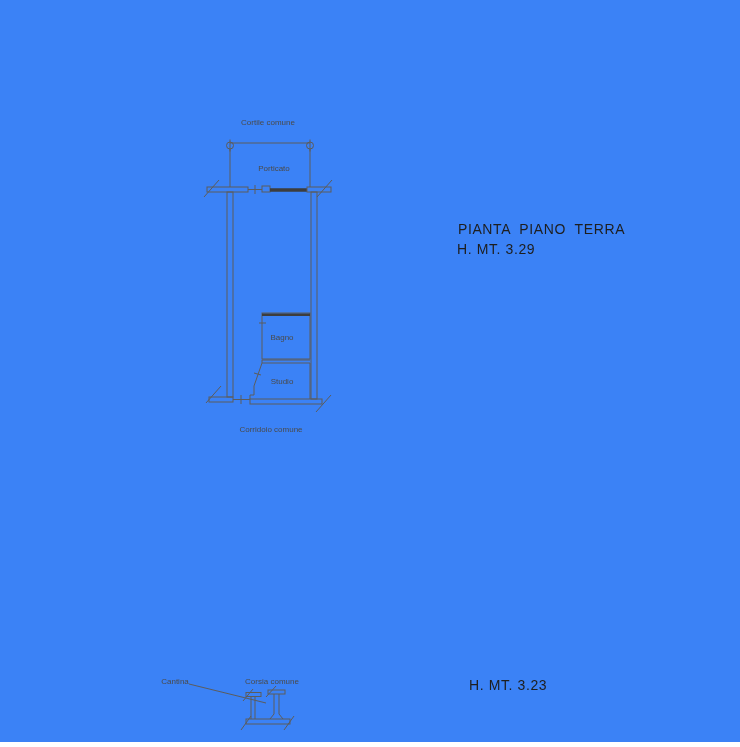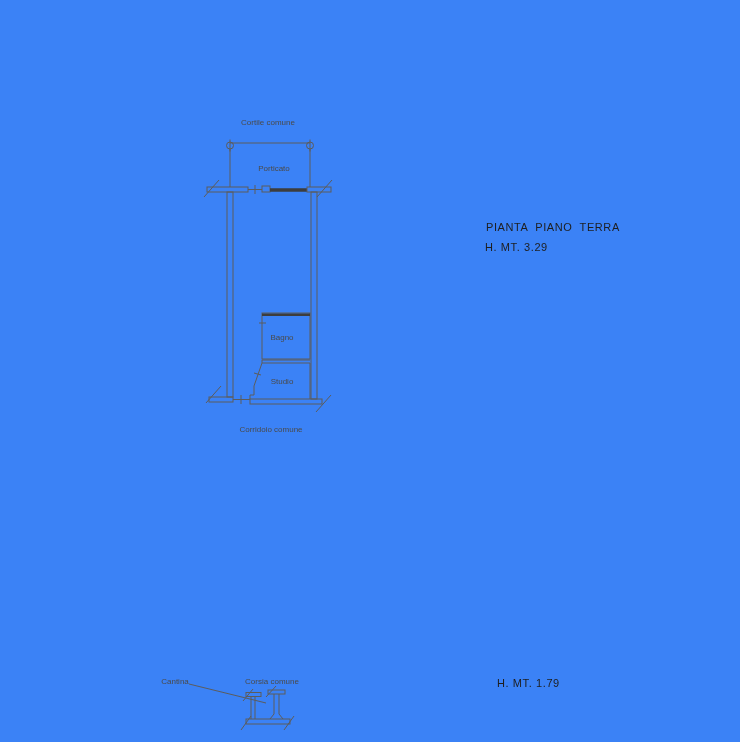--- a/index.html
+++ b/index.html
@@ -37,25 +37,24 @@
   }
   .plan-label {
     font-family: "Liberation Sans", sans-serif;
     font-size: 8px;
     fill: #4a4a4a;
     stroke: none;
   }
   .title {
     position: absolute;
     font-family: "Liberation Sans", sans-serif;
-    font-size: 11px;
+    font-size: 14px;
     color: #1e1e1e;
     letter-spacing: 0.6px;
     white-space: pre;
-    margin-left: 28px;
   }
 </style>
 </head>
 <body>
 
 <div id="canvas">
 
   <svg id="plan-svg" width="740" height="747" viewBox="0 0 740 747">
 
     <g>
@@ -142,15 +141,15 @@
       </g>
 
       <text class="plan-label" x="175" y="684" text-anchor="middle">Cantina</text>
       <text class="plan-label" x="272" y="684" text-anchor="middle">Corsia comune</text>
     </g>
   </svg>
 
   <div class="title" style="left:458px; top:221px;">PIANTA  PIANO  TERRA</div>
   <div class="title" style="left:457px; top:241px;">H. MT. 3.29</div>
 
-  <div class="title" style="left:469px; top:677px;">H. MT. 1.79</div>
+  <div class="title" style="left:469px; top:677px;">H. MT. 3.23</div>
 
 </div>
 
 </body></html>

